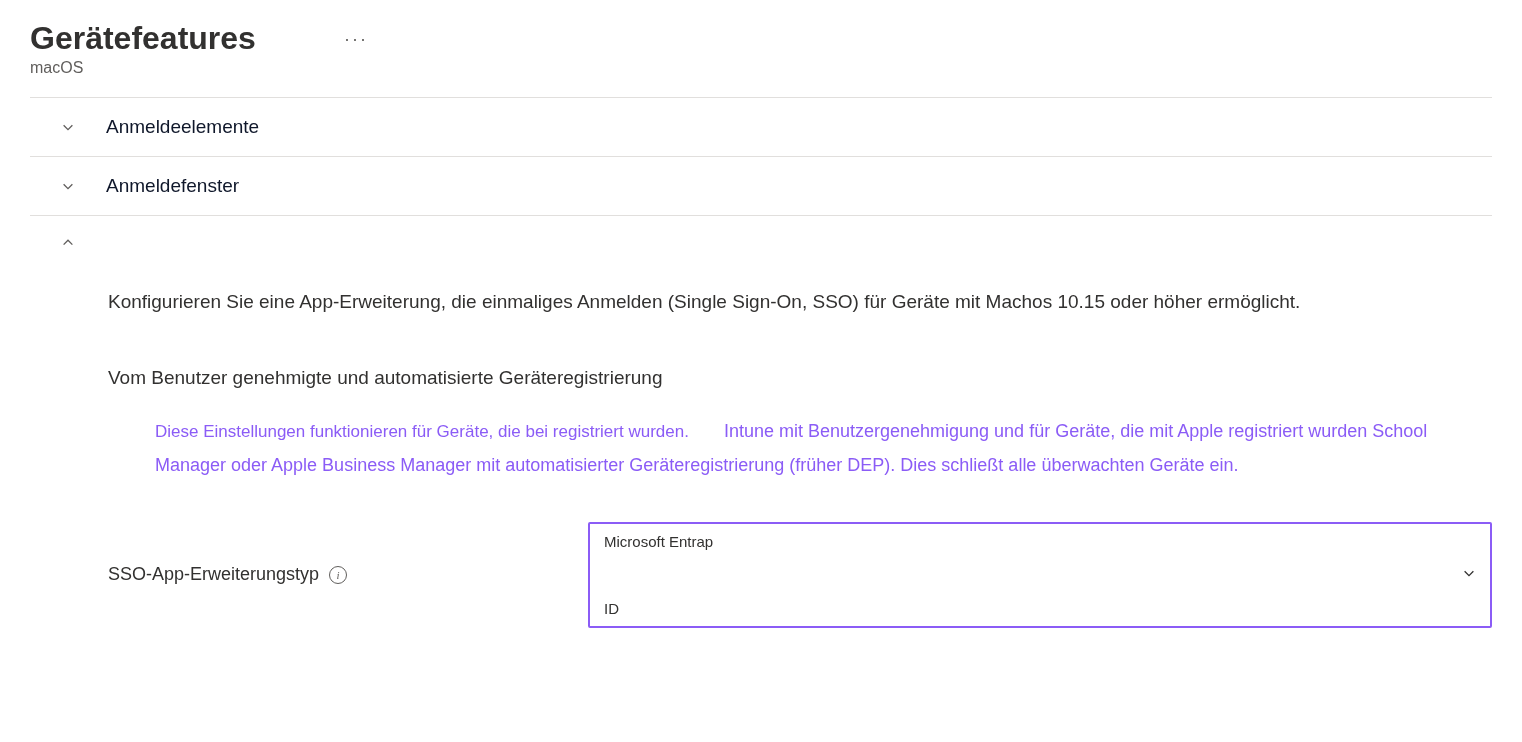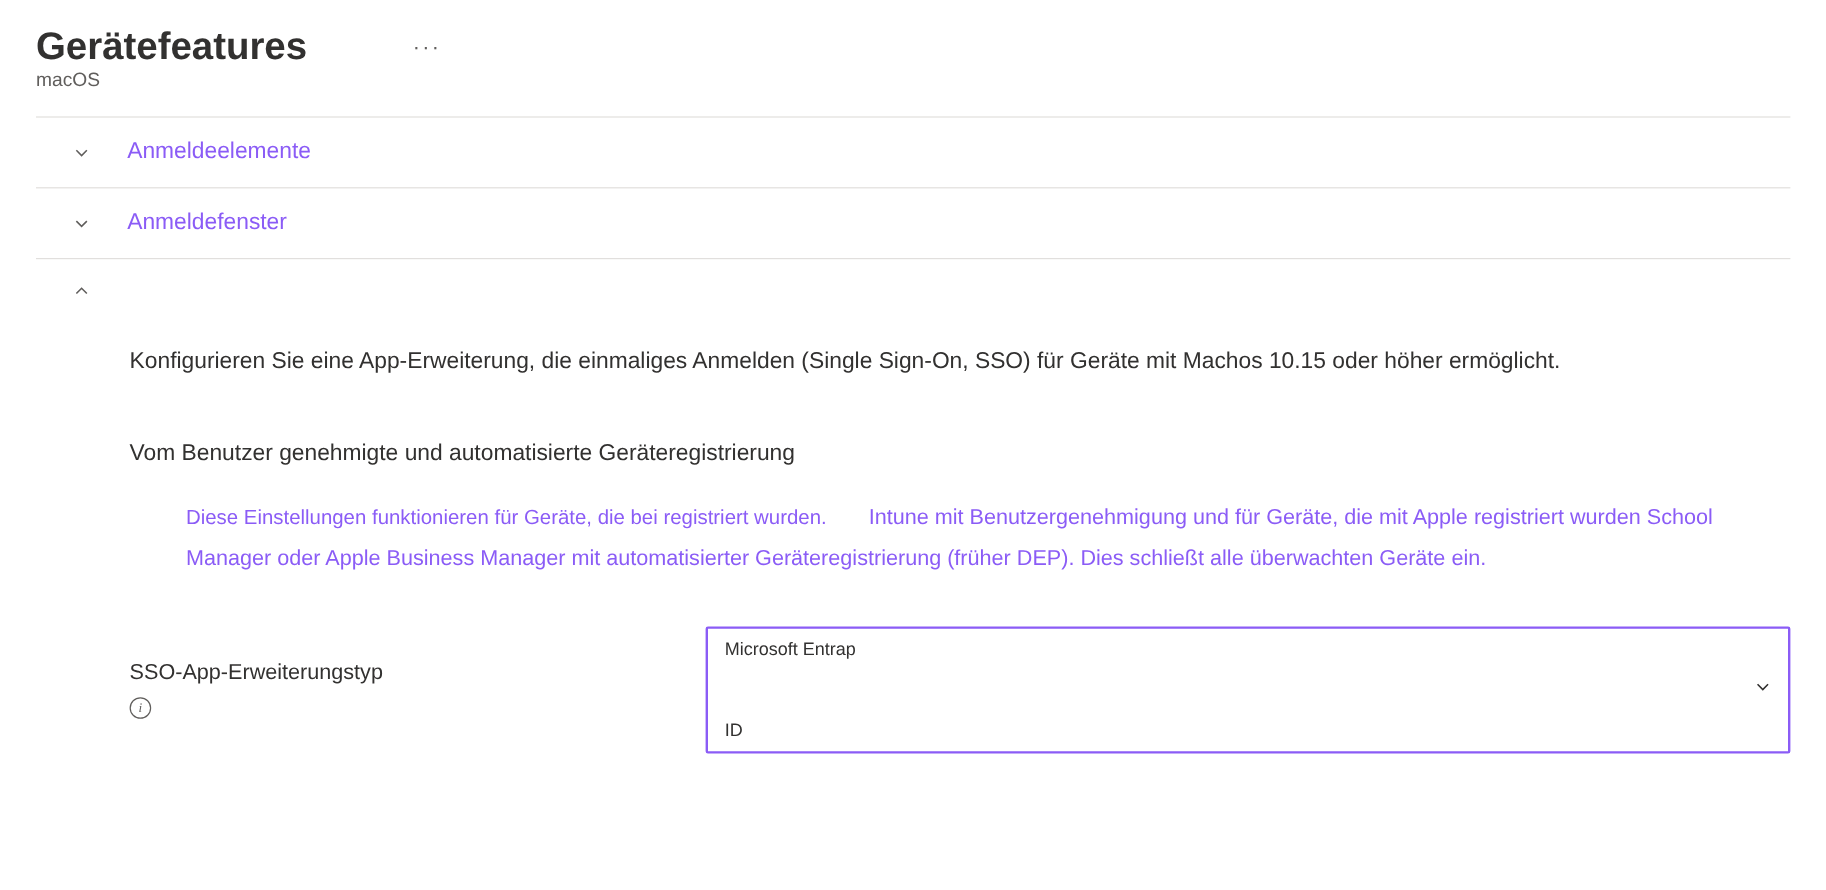--- a/index.html
+++ b/index.html
@@ -55,21 +55,21 @@
       display: inline-flex;
       align-items: center;
       justify-content: center;
     }
     .chevron svg {
       width: 14px;
       height: 14px;
     }
     .accordion-label {
       font-size: 19px;
-      color: #8b5cf6;
+      color: #0f172a;
       font-weight: 400;
     }
     .accordion-content {
       padding: 20px 0 30px 78px;
     }
     .description-text {
       font-size: 19px;
       color: #323130;
       line-height: 1.5;
       margin-bottom: 50px;
@@ -93,23 +93,23 @@
     }
     .field-row {
       display: flex;
       align-items: center;
       gap: 20px;
     }
     .field-label {
       font-size: 18px;
       color: #323130;
       display: flex;
+      align-items: center;
       gap: 10px;
       width: 460px;
-      flex-direction: column;
     }
     .info-icon {
       width: 18px;
       height: 18px;
       border: 1.5px solid #605e5c;
       border-radius: 50%;
       display: inline-flex;
       align-items: center;
       justify-content: center;
       font-size: 11px;

